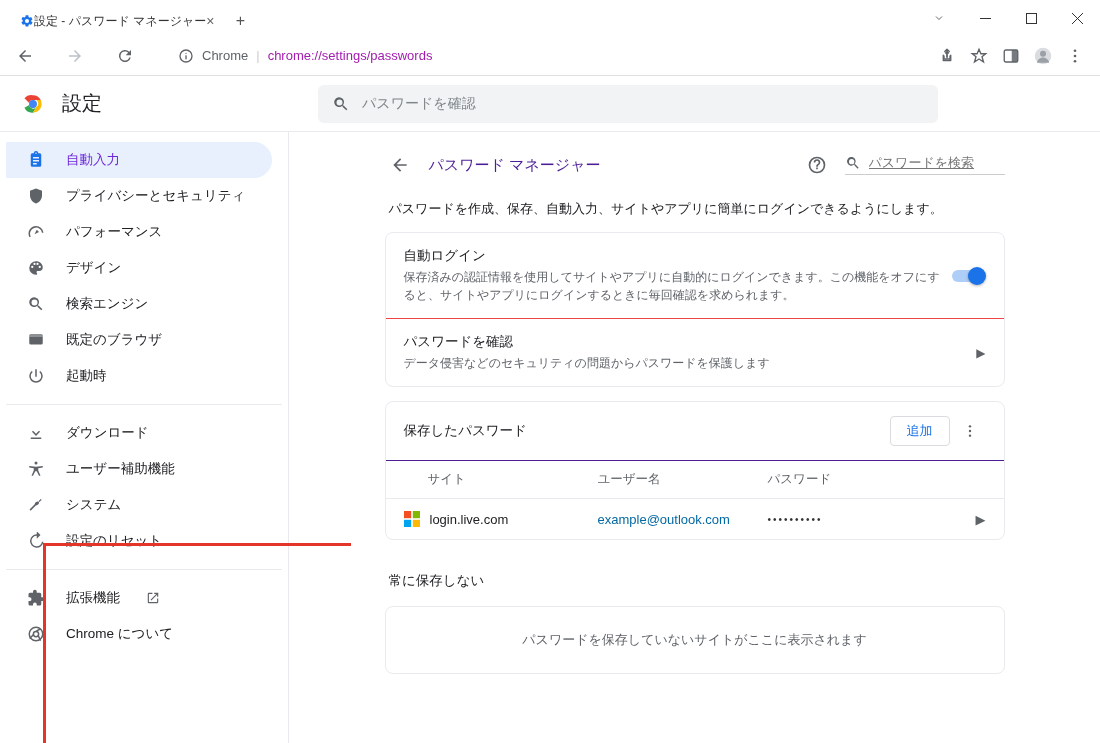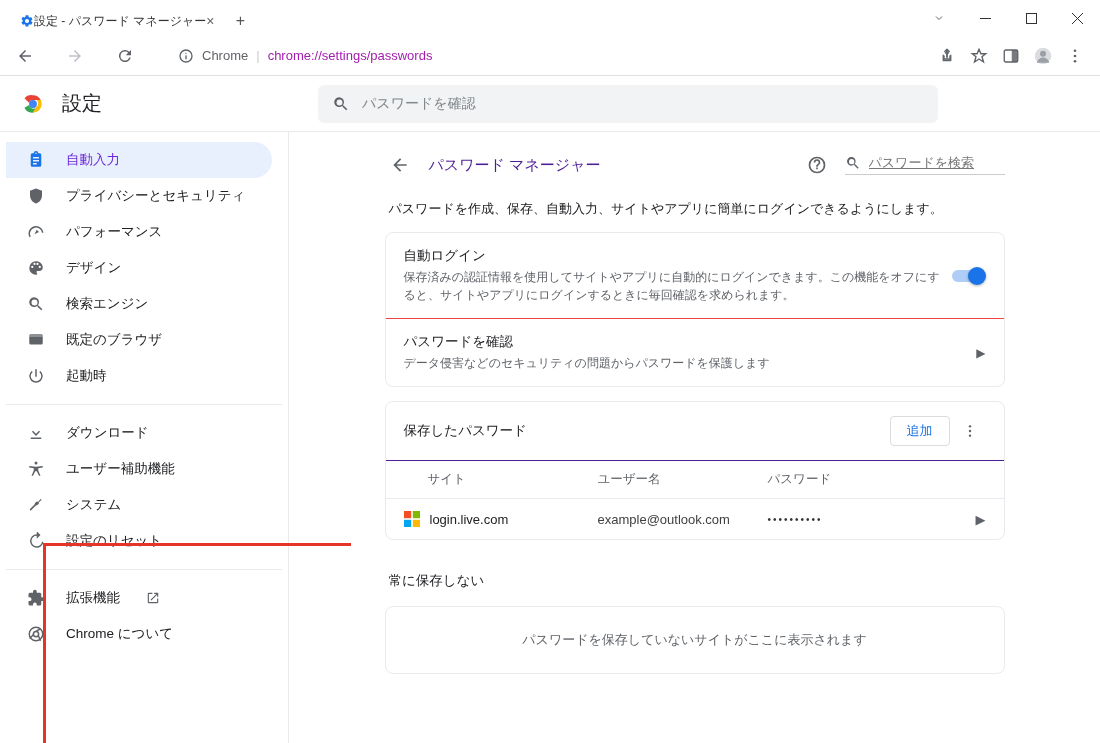--- a/index.html
+++ b/index.html
@@ -71,21 +71,21 @@
 .more-ic { width: 24px; text-align: center; color: #5f6368; margin-left: 12px; }
 
 .tbl-head { display: flex; padding: 10px 18px 10px 42px; font-size: 12.5px; color: #5f6368; border-top: 1px solid #4c1d95; }
 .col-site { flex: 0 0 170px; }
 .col-user { flex: 0 0 170px; }
 .col-pw { flex: 1; }
 
 .tbl-row { display: flex; align-items: center; padding: 12px 18px 12px 18px; font-size: 13px; color: #202124; border-top: 1px solid #e8eaed; }
 .site-favicon { width: 16px; height: 16px; margin-right: 10px; }
 .col-site-v { flex: 0 0 168px; }
-.col-user-v { flex: 0 0 170px; color: #404040; }
+.col-user-v { flex: 0 0 170px; color: #0369a1; }
 .col-pw-v { flex: 1; letter-spacing: 2px; color: #333; font-size: 10px; }
 .row-chev { color: #5f6368; }
 
 .never-title { font-size: 13.5px; color: #202124; padding: 18px 4px 6px; }
 .never-empty { font-size: 13px; color: #5f6368; padding: 24px 18px; text-align: center; border: 1px solid #e8eaed; border-radius: 8px; margin-top: 10px; }
 
 
 .anno-h { position: absolute; height: 3px; background: #e53528; }
 .anno-v { position: absolute; width: 3px; background: #e53528; }
 

